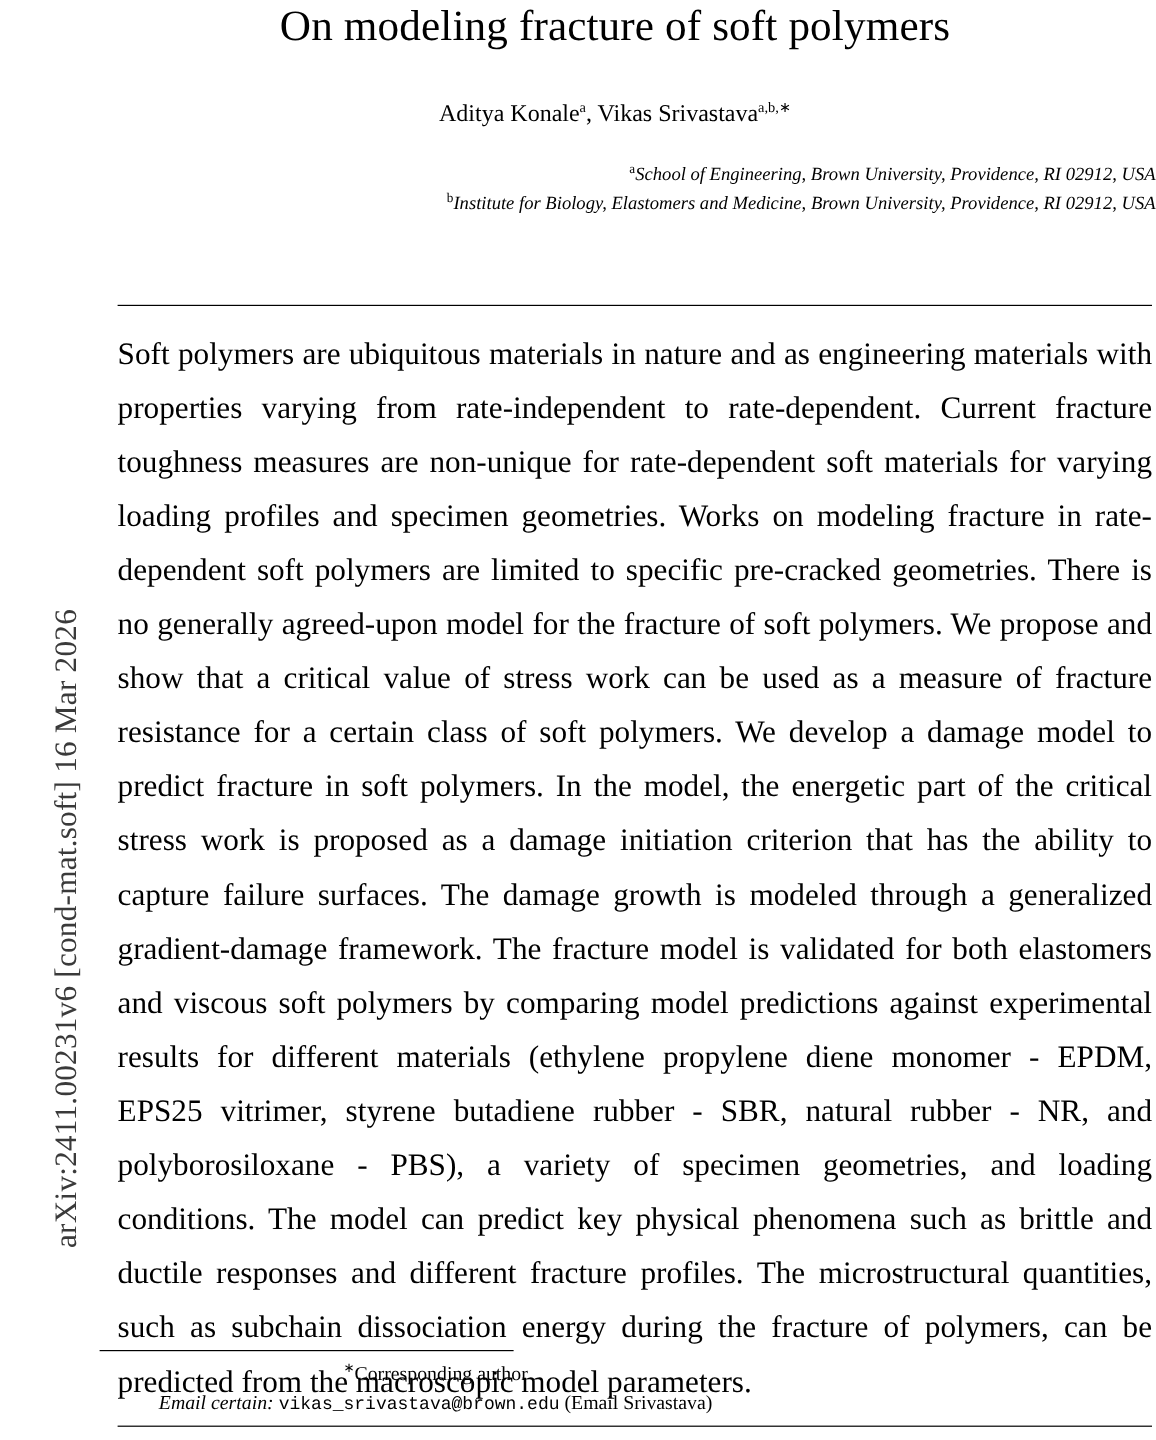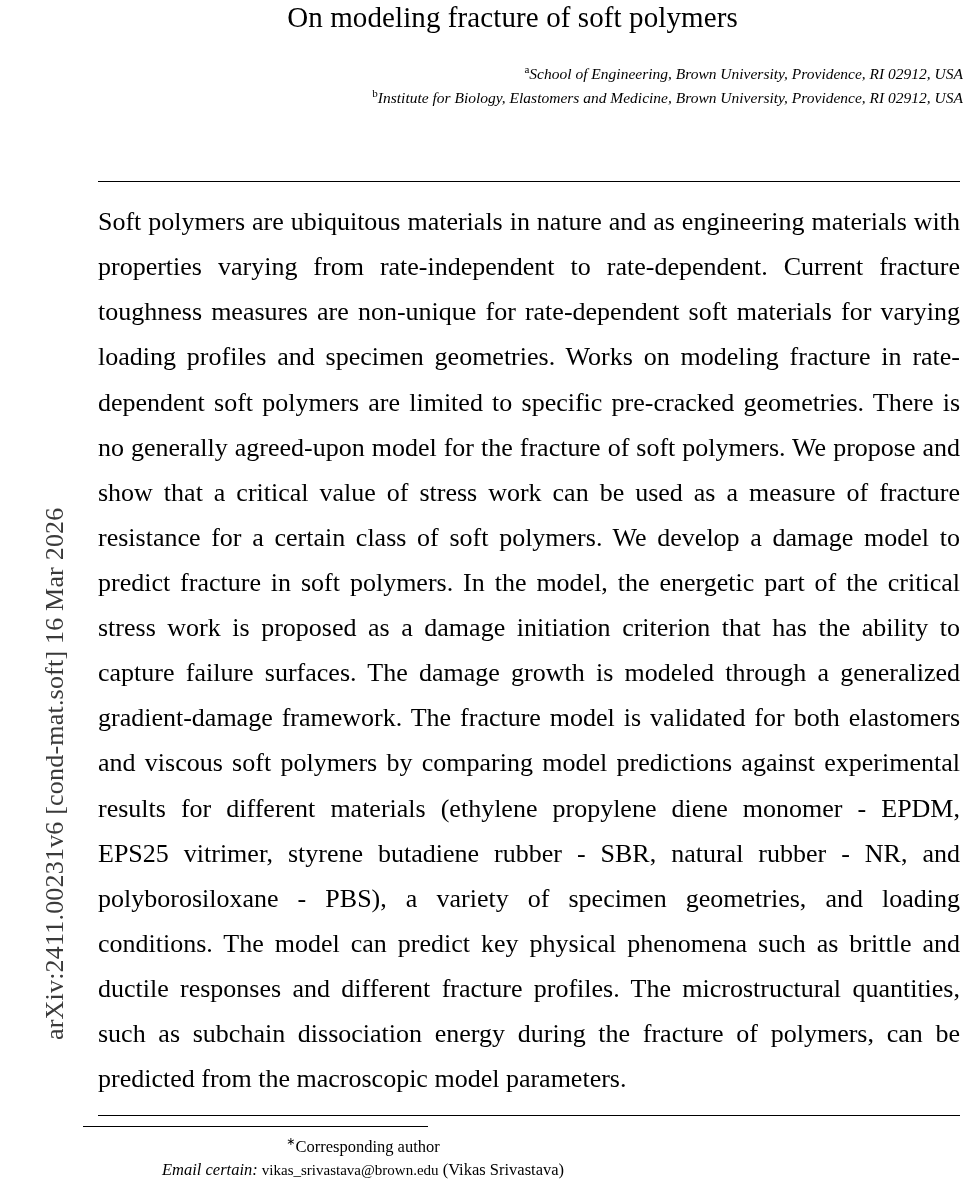--- a/index.html
+++ b/index.html
@@ -40,21 +40,21 @@
   .page {
     position: absolute;
     left: 62px;
     top: 0;
     width: 901px;
     height: 1200px;
   }
 
   .title {
     text-align: center;
-    font-size: 29px;
+    font-size: 36px;
     margin-top: 0px;
     padding-top: 2px;
     line-height: 1.1;
     font-weight: normal;
     letter-spacing: 0.1px;
   }
 
   .authors {
     text-align: center;
     font-size: 20px;
@@ -142,35 +142,38 @@
     width: 560px;
   }
   .footnote-line sup {
     font-size: 11px;
     vertical-align: super;
   }
   .footnote-line .em {
     font-style: italic;
   }
   .mono {
-    font-family: Liberation Serif, serif;
+    font-family: Liberation Mono, monospace;
     font-size: 15px;
   }
 </style>
 </head>
 <body>
 
 <div class="arxiv-stamp">
   <div class="txt">arXiv:2411.00231v6  [cond-mat.soft]  16 Mar 2026</div>
 </div>
 
 <div class="page">
 
   <div class="title">On modeling fracture of soft polymers</div>
 
+  <div class="authors">
+    <span>Aditya Konale</span><sup>a</sup><span>, </span><span>Vikas Srivastava</span><sup>a,b,∗</sup>
+  </div>
 
   <div class="affils">
     <span class="line"><sup>a</sup><span>School of Engineering, Brown University, Providence, RI 02912, USA</span></span>
     <span class="line"><sup>b</sup><span>Institute for Biology, Elastomers and Medicine, Brown University, Providence, RI 02912, USA</span></span>
   </div>
 
   <hr class="rule rule-top">
 
   <div class="abstract-block">
     <div class="abstract-text">Soft polymers are ubiquitous materials in nature and as engineering materials with properties varying from rate-independent to rate-dependent. Current fracture toughness measures are non-unique for rate-dependent soft materials for varying loading profiles and specimen geometries. Works on modeling fracture in rate-dependent soft polymers are limited to specific pre-cracked geometries. There is no generally agreed-upon model for the fracture of soft polymers. We propose and show that a critical value of stress work can be used as a measure of fracture resistance for a certain class of soft polymers. We develop a damage model to predict fracture in soft polymers. In the model, the energetic part of the critical stress work is proposed as a damage initiation criterion that has the ability to capture failure surfaces. The damage growth is modeled through a generalized gradient-damage framework. The fracture model is validated for both elastomers and viscous soft polymers by comparing model predictions against experimental results for different materials (ethylene propylene diene monomer - EPDM, EPS25 vitrimer, styrene butadiene rubber - SBR, natural rubber - NR, and polyborosiloxane - PBS), a variety of specimen geometries, and loading conditions. The model can predict key physical phenomena such as brittle and ductile responses and different fracture profiles. The microstructural quantities, such as subchain dissociation energy during the fracture of polymers, can be predicted from the macroscopic model parameters.</div>
@@ -179,17 +182,17 @@
   <hr class="rule rule-bottom">
 
   <div class="footnote">
     <hr class="footnote-rule">
     <div class="footnote-line">
       <sup>∗</sup><span>Corresponding author</span>
     </div>
     <div class="footnote-line">
       <span class="em">Email certain:</span>
       <span class="mono">vikas_srivastava@brown.edu</span>
-      <span>(Vikas Srivastava)</span>
+      <span>(Email Srivastava)</span>
     </div>
   </div>
 
 </div>
 
 </body></html>

